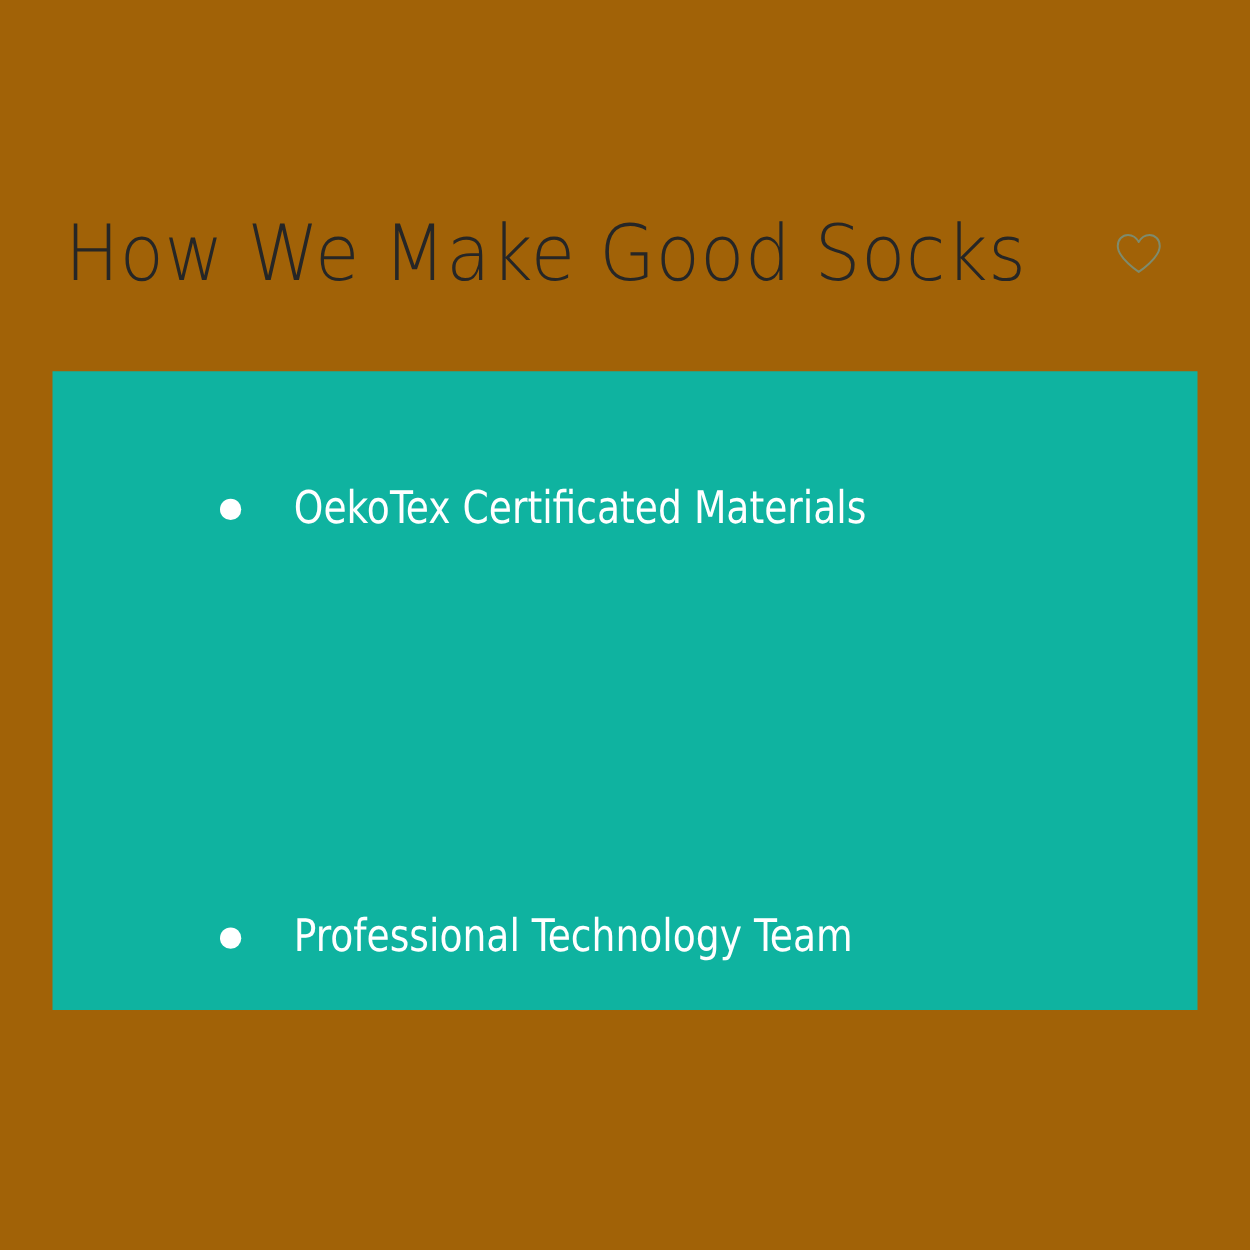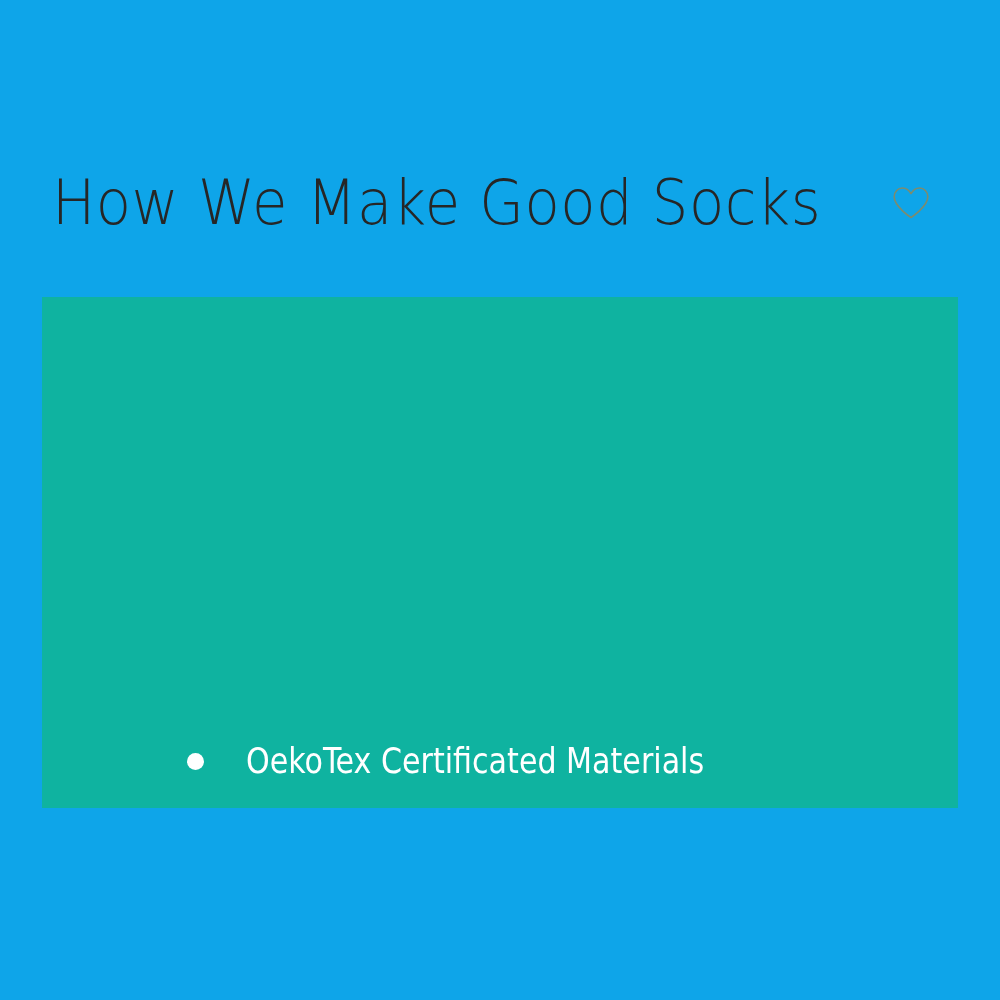--- a/index.html
+++ b/index.html
@@ -12,21 +12,21 @@
     height: 1000px;
     background: #e9f1dd;
     font-family: "DejaVu Sans", "Liberation Sans", sans-serif;
     overflow: hidden;
   }
 
   .poster {
     position: relative;
     width: 1000px;
     height: 1000px;
-    background: #0ea5e9;
+    background: #a16207;
     box-sizing: border-box;
   }
 
   
   .header {
     position: absolute;
     left: 52px;
     top: 160px;
     width: 890px;
     height: 86px;
@@ -72,30 +72,30 @@
     left: 42px;
     top: 297px;
     width: 916px;
     height: 511px;
     background: #0fb3a0;
     box-sizing: border-box;
   }
 
   .feature-list {
     list-style: none;
-    margin: 11px;
+    margin: 0;
     padding: 0;
     position: absolute;
     left: 0;
     top: 0;
     width: 100%;
     height: 100%;
     display: flex;
     flex-direction: column;
-    justify-content: flex-end;
+    justify-content: space-between;
     padding-top: 52px;
     box-sizing: border-box;
   }
 
   .feature-item {
     display: flex;
     align-items: center;
     height: 116px;
     padding-left: 134px;
     box-sizing: border-box;
@@ -140,19 +140,23 @@
   </div>
 
   <div class="feature-panel">
     <ul class="feature-list">
 
       <li class="feature-item">
         <span class="feature-bullet"></span>
         <span class="feature-text">OekoTex Certificated Materials</span>
       </li>
 
+      <li class="feature-item">
+        <span class="feature-bullet"></span>
+        <span class="feature-text">Professional Technology Team</span>
+      </li>
 
 
 
     </ul>
   </div>
 
 </div>
 
 </body></html>

